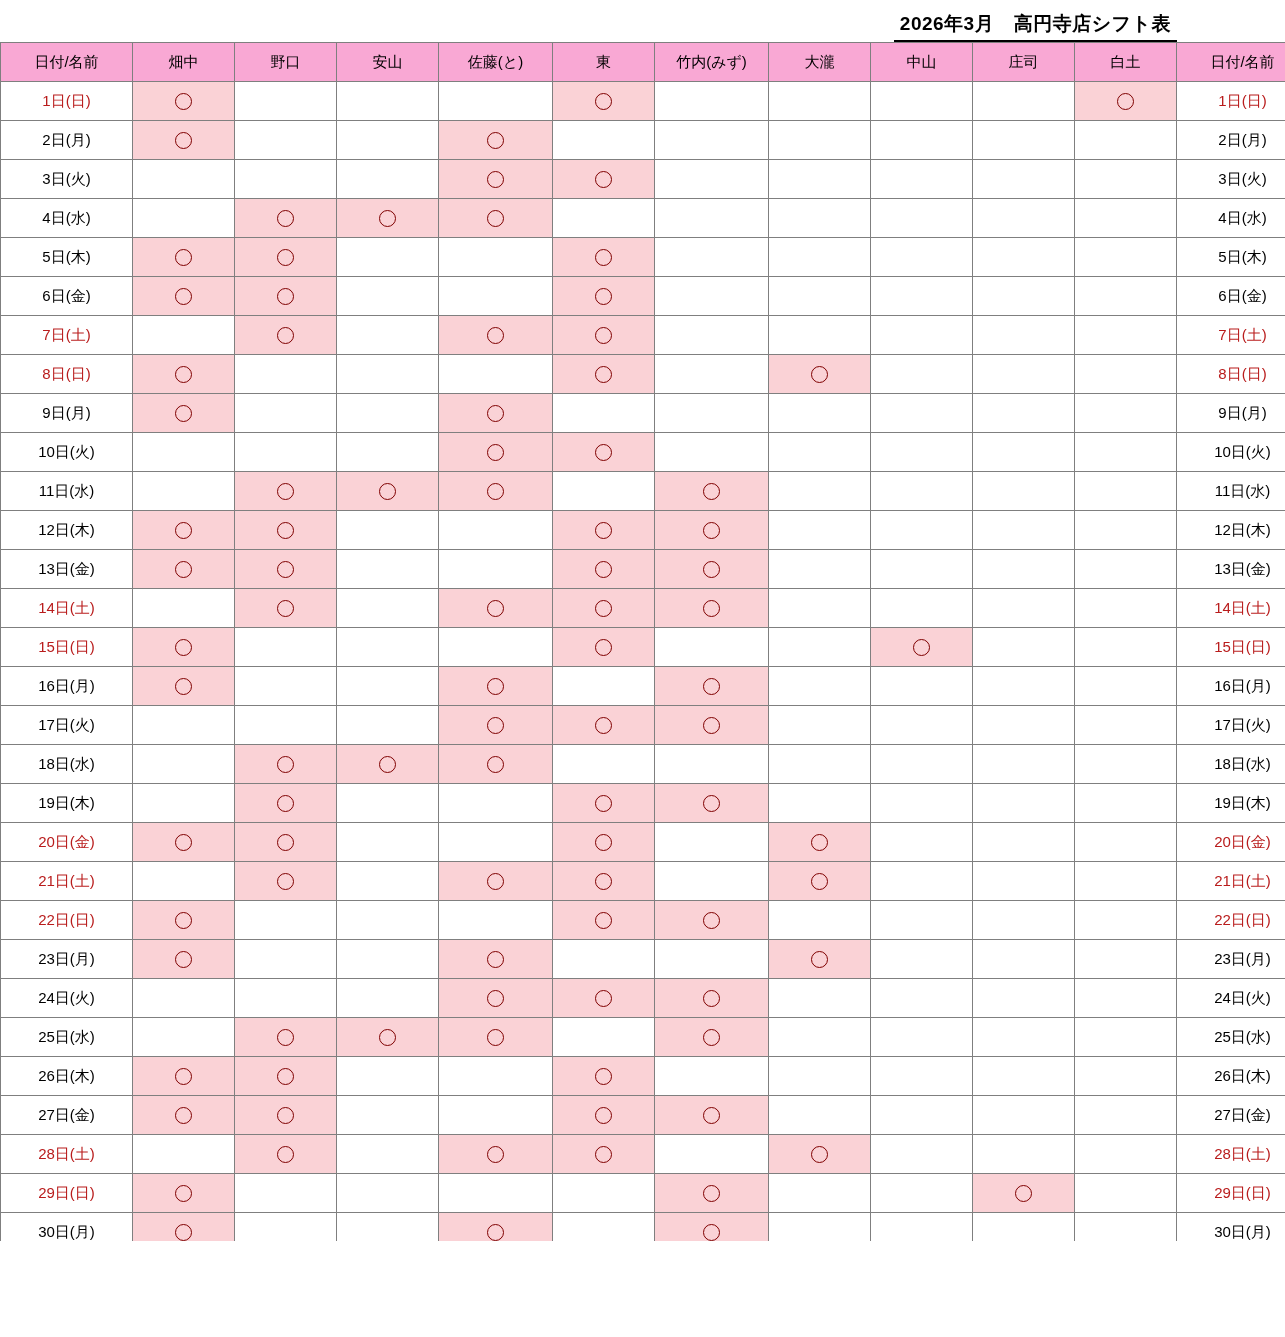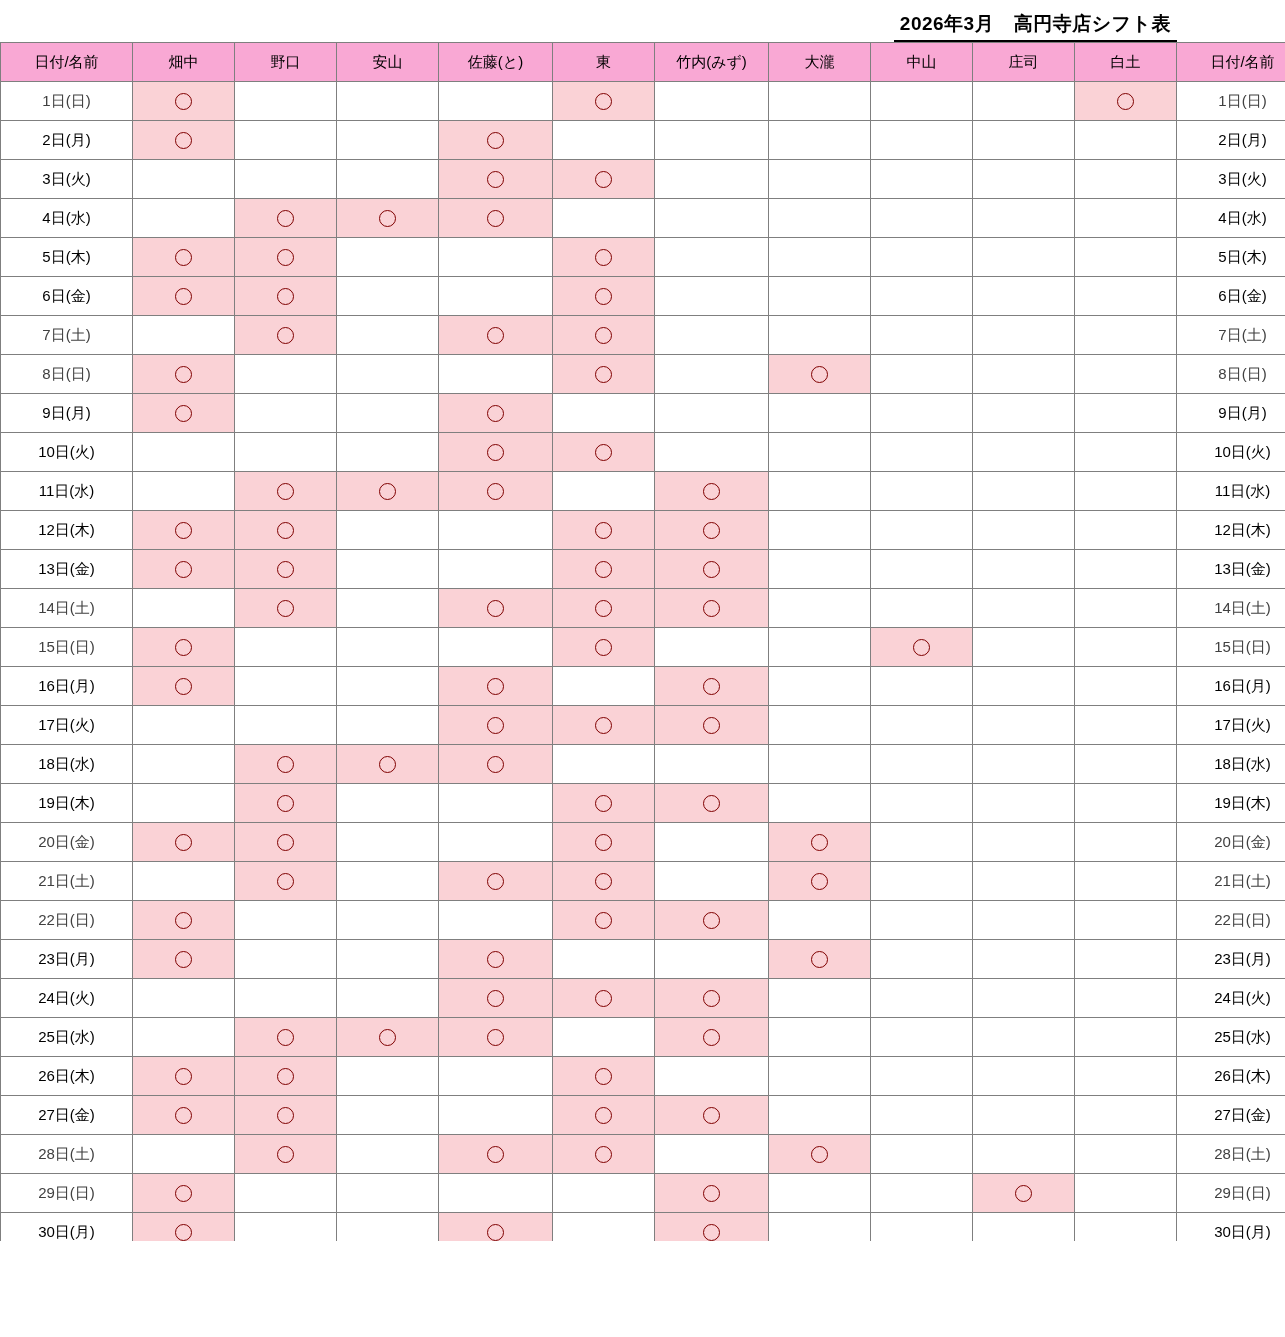--- a/index.html
+++ b/index.html
@@ -53,21 +53,21 @@
     font-size: 15px;
     height: 38px;
   }
   col.c-date { width: 132px; }
   col.c-name { width: 102px; }
   col.c-name-wide { width: 114px; }
   td.date-cell {
     font-size: 15px;
     background: #ffffff;
   }
-  td.date-cell.weekend { color: #404040; }
+  td.date-cell.weekend { color: #b91c1c; }
   td.mark {
     background: #fad2d6;
   }
   td.empty {
     background: #ffffff;
   }
   .circle {
     display: inline-block;
     width: 17px;
     height: 17px;

